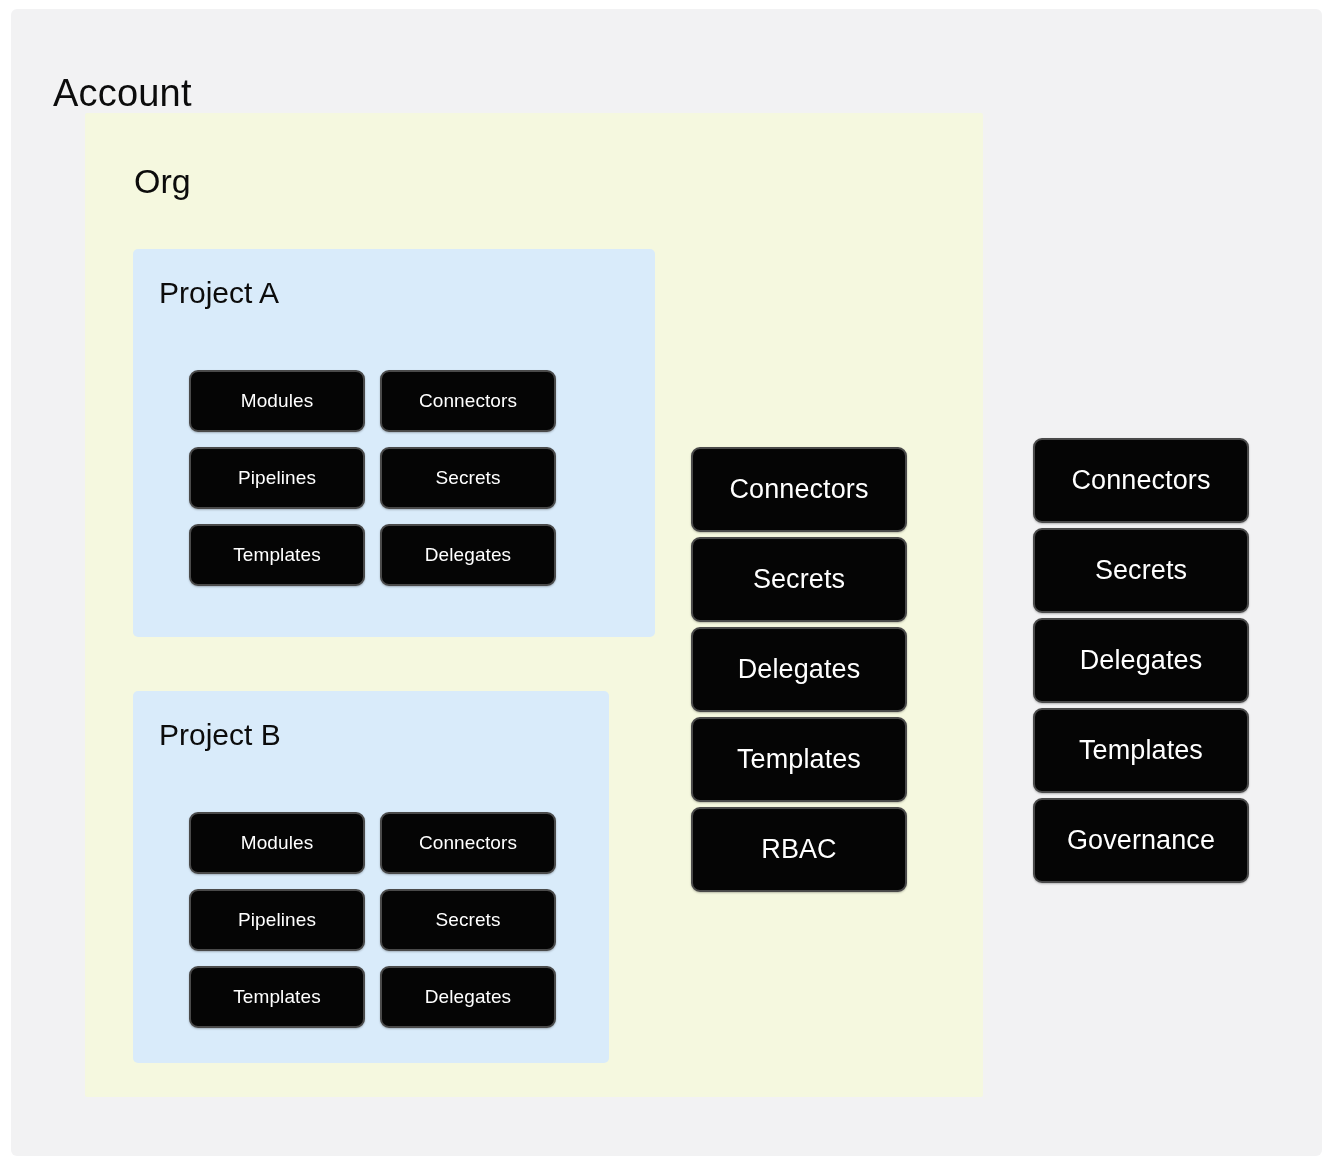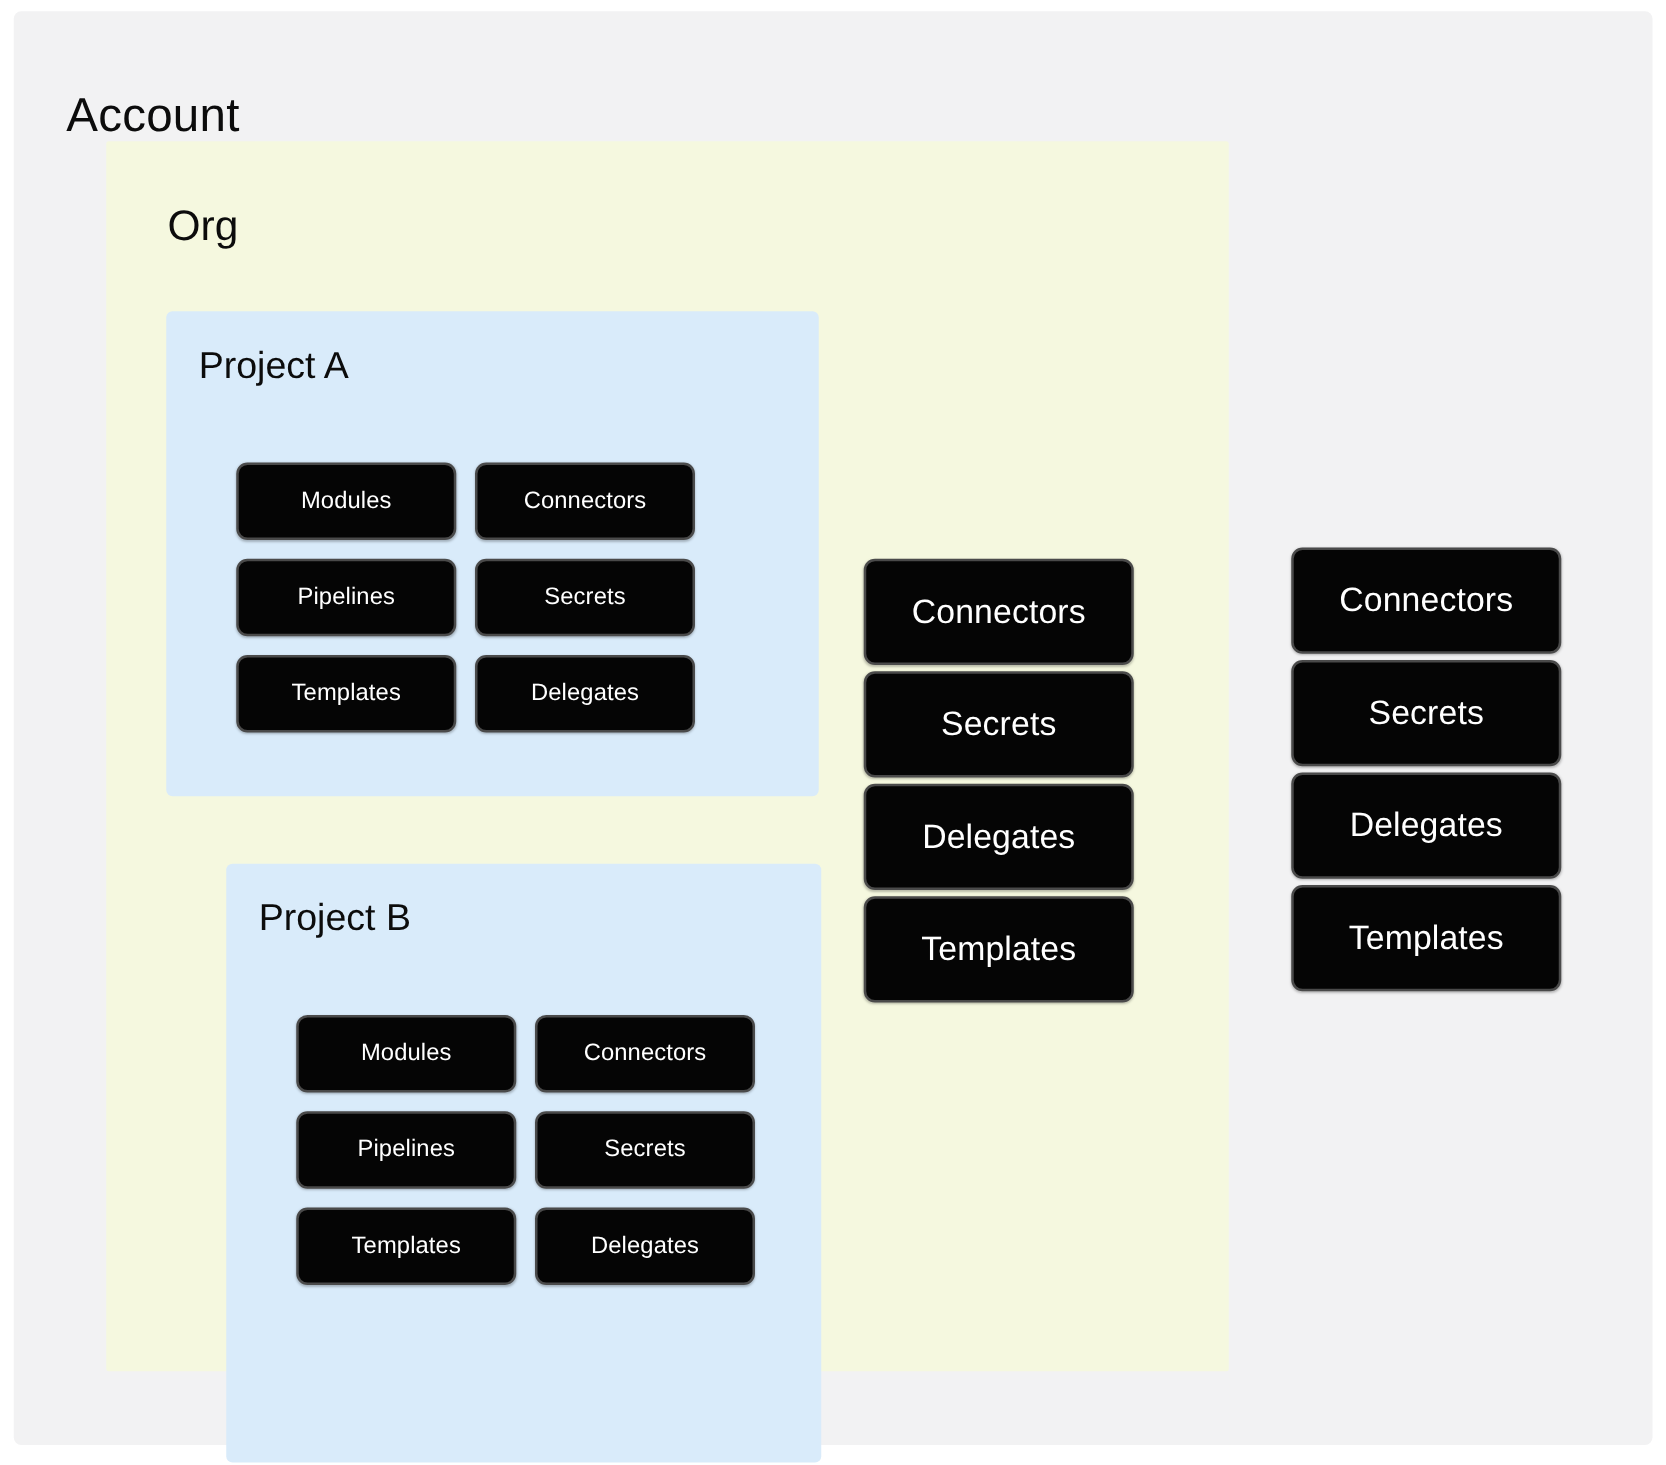--- a/index.html
+++ b/index.html
@@ -58,21 +58,21 @@
 
   
   .project-panel {
     position: absolute;
     left: 48px;
     width: 476px;
     background: #d9ebfa;
     border-radius: 5px;
   }
   .project-a { top: 136px; height: 388px; padding-left: 46px; }
-  .project-b { top: 578px; height: 479px; margin-left: 48px; }
+  .project-b { top: 578px; height: 372px; }
 
   .project-title {
     position: absolute;
     left: 26px;
     top: 26px;
     font-size: 30px;
     line-height: 36px;
     color: #0c0c0c;
     font-weight: 400;
   }
@@ -170,24 +170,26 @@
         <div class="btn btn-sm">Templates</div>
         <div class="btn btn-sm">Delegates</div>
       </div>
     </div>
 
     <div class="org-column">
       <div class="btn btn-lg">Connectors</div>
       <div class="btn btn-lg">Secrets</div>
       <div class="btn btn-lg">Delegates</div>
       <div class="btn btn-lg">Templates</div>
+      <div class="btn btn-lg">RBAC</div>
     </div>
 
   </div>
 
   <div class="account-column">
     <div class="btn btn-lg">Connectors</div>
     <div class="btn btn-lg">Secrets</div>
     <div class="btn btn-lg">Delegates</div>
     <div class="btn btn-lg">Templates</div>
+    <div class="btn btn-lg">Governance</div>
   </div>
 
 </div>
 
 </body></html>

